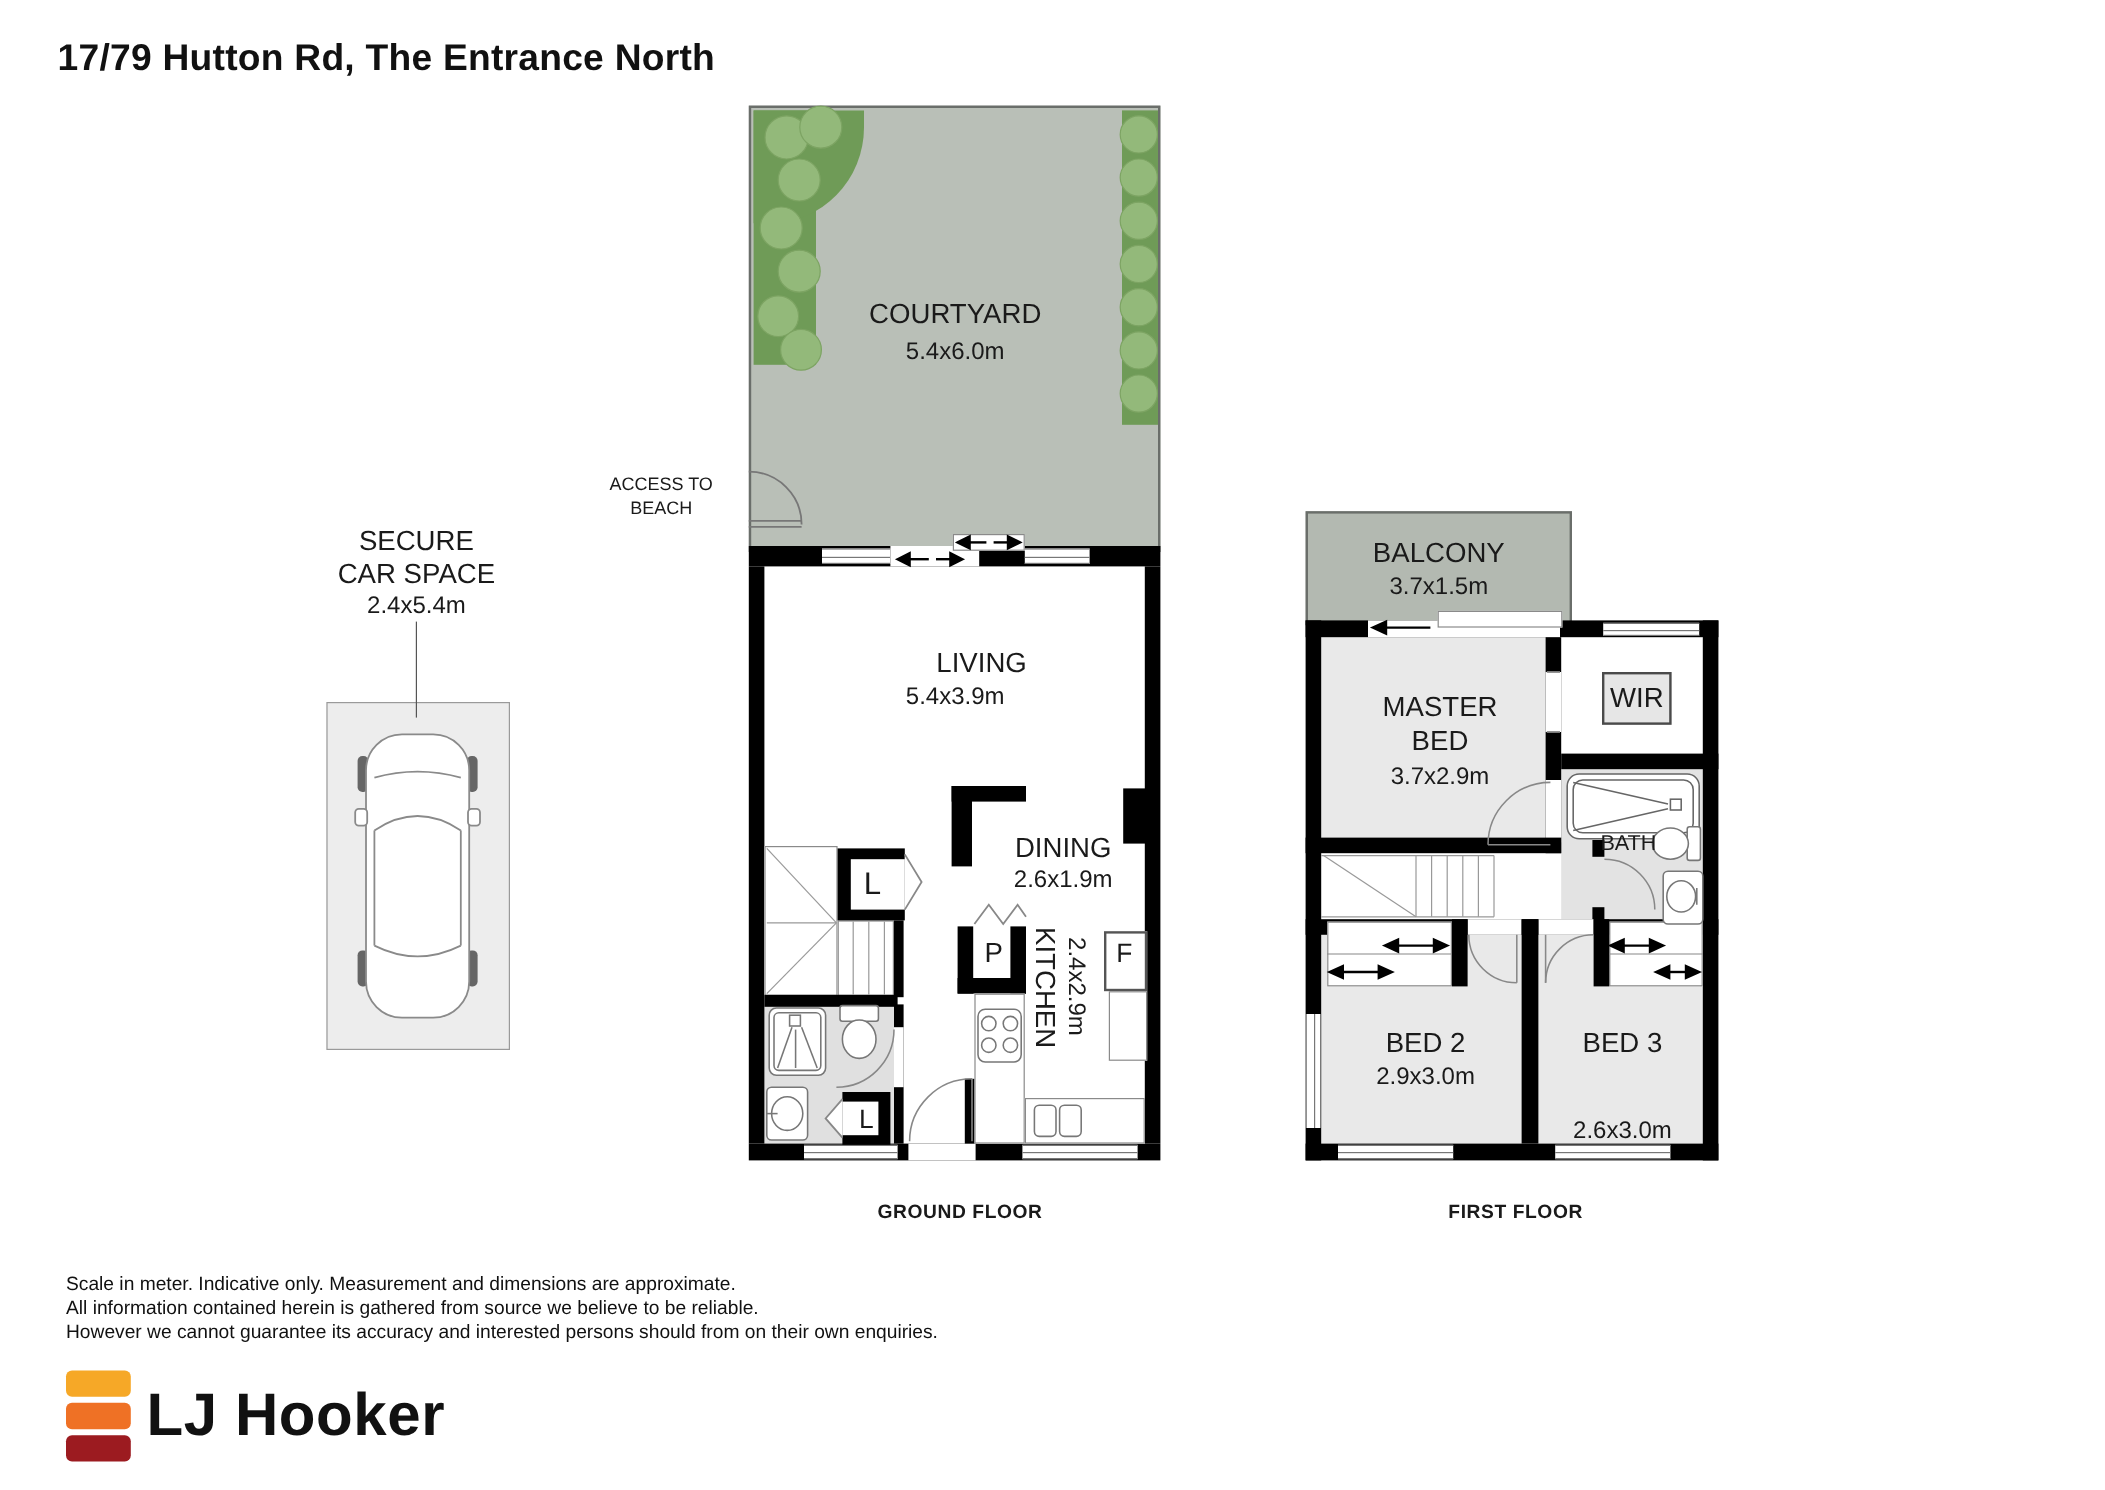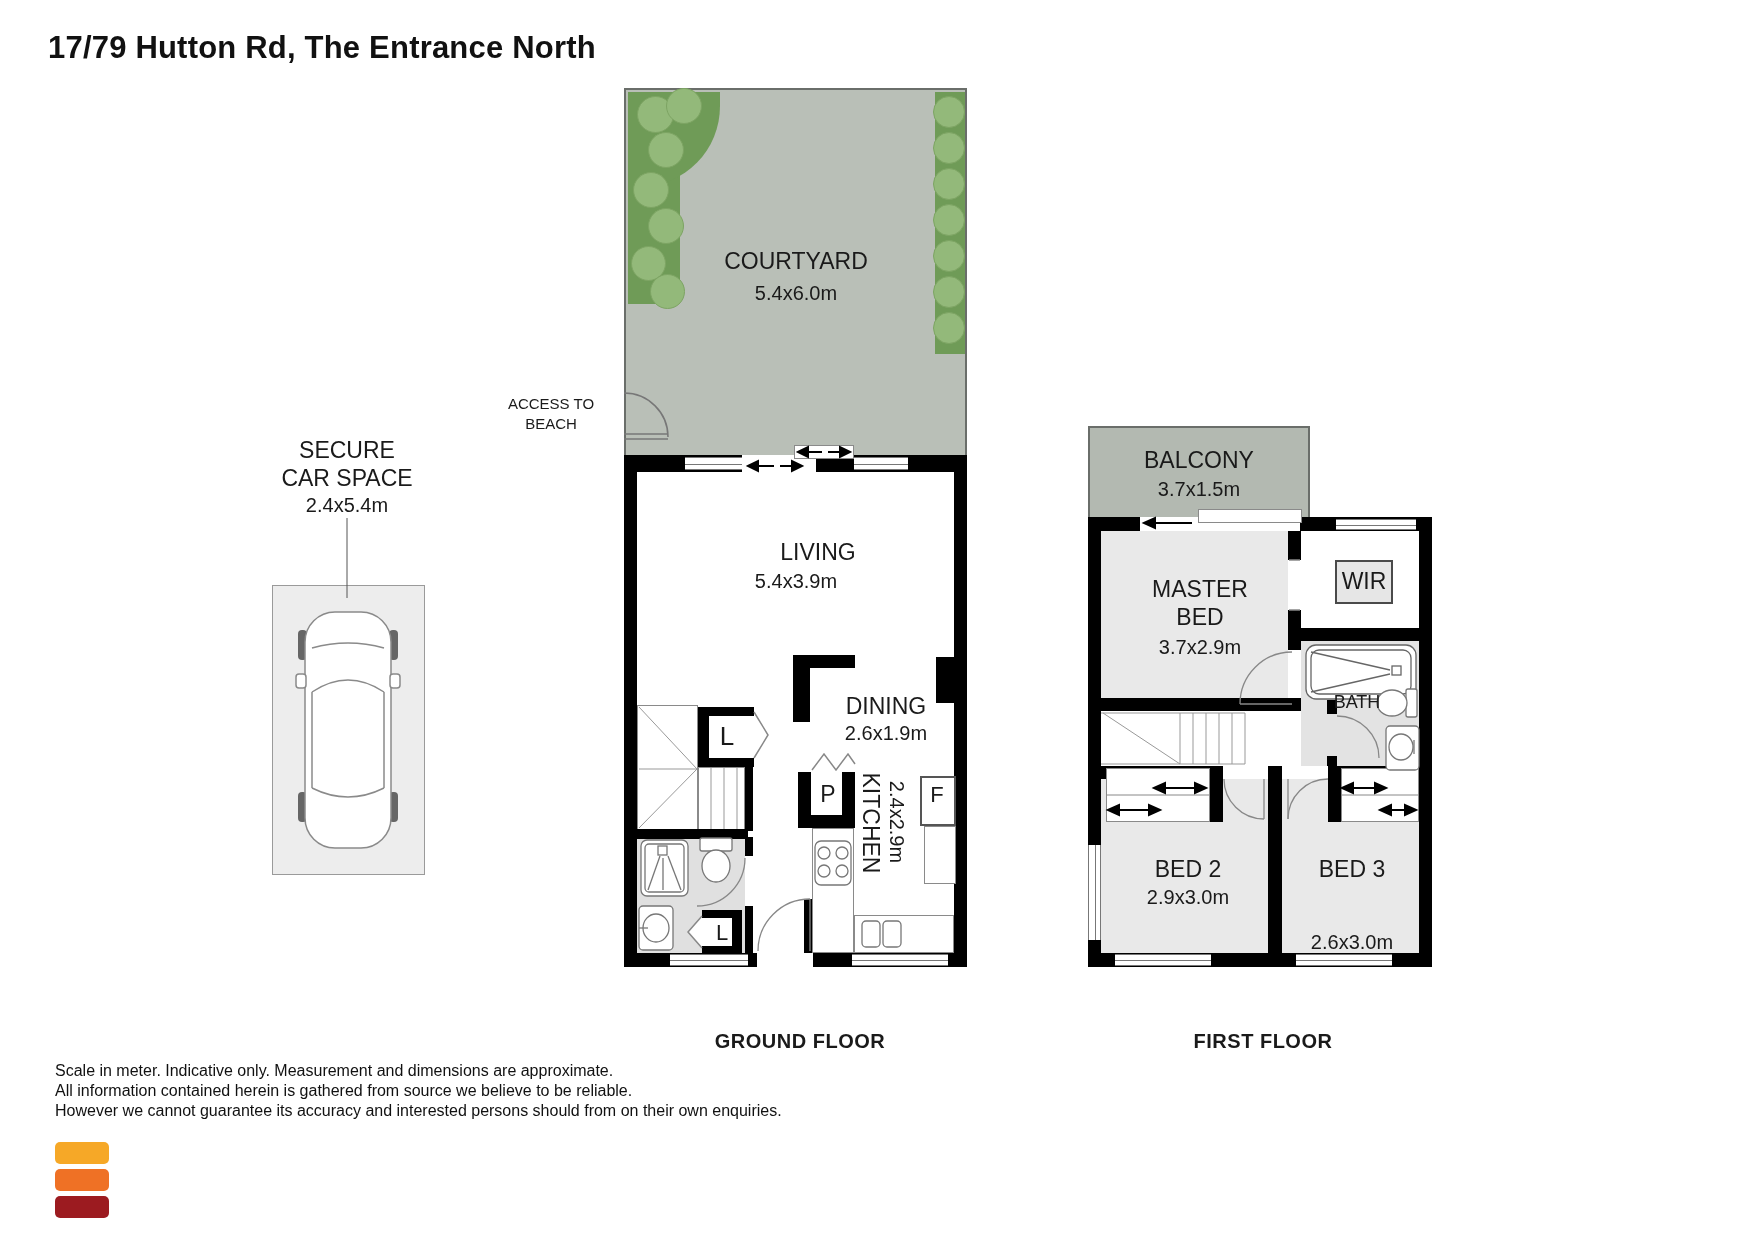--- a/index.html
+++ b/index.html
@@ -12,21 +12,21 @@
   .winh{position:absolute;background:#fff;border-top:1px solid #777;border-bottom:1px solid #777;box-sizing:border-box;}
   .winh::before{content:"";position:absolute;left:0;right:0;top:50%;height:1px;background:#777;}
   .winv{position:absolute;background:#fff;border-left:1px solid #777;border-right:1px solid #777;box-sizing:border-box;}
   .winv::before{content:"";position:absolute;top:0;bottom:0;left:50%;width:1px;background:#777;}
   .gap{position:absolute;background:#fff;}
   .lbl{position:absolute;text-align:center;white-space:nowrap;line-height:1.1;}
   .s24{font-size:23px;}
   .s21{font-size:20px;}
   .s17{font-size:18px;}
   .s15{font-size:15px;}
-  .cap{font-size:20px;font-weight:bold;letter-spacing:.5px;margin-top:28px;}
+  .cap{font-size:16px;font-weight:bold;letter-spacing:.5px;}
   .bush{position:absolute;background:#93b97a;border:1px solid #7da463;border-radius:50%;box-sizing:border-box;}
   .garden{position:absolute;background:#6f9b57;}
   .rot90{transform:rotate(90deg);}
   .title{position:absolute;left:48px;top:30px;font-size:31px;font-weight:800;color:#111;letter-spacing:.2px;}
   .foot{position:absolute;left:55px;font-size:16px;color:#111;}
   .brand{position:absolute;left:122px;top:1150px;font-size:50px;font-weight:bold;color:#111;letter-spacing:.5px;}
   .logobar{position:absolute;left:55px;width:54px;border-radius:5px;}
   svg.overlay{position:absolute;left:0;top:0;pointer-events:none;}
 </style>
 </head>
@@ -370,14 +370,15 @@
 
   <div class="lbl cap" style="left:1113px;top:1002px;width:300px;">FIRST FLOOR</div>
 
   <div class="foot" style="top:1062px;">Scale in meter. Indicative only. Measurement and dimensions are approximate.</div>
   <div class="foot" style="top:1082px;">All information contained herein is gathered from source we believe to be reliable.</div>
   <div class="foot" style="top:1102px;">However we cannot guarantee its accuracy and interested persons should from on their own enquiries.</div>
 
   <div class="logobar" style="top:1142px;height:22px;background:#F6A827;"></div>
   <div class="logobar" style="top:1169px;height:22px;background:#EF7125;"></div>
   <div class="logobar" style="top:1196px;height:22px;background:#9C1B20;"></div>
+  <div class="brand">LJ Hooker</div>
 
 </div>
 
 </body></html>

